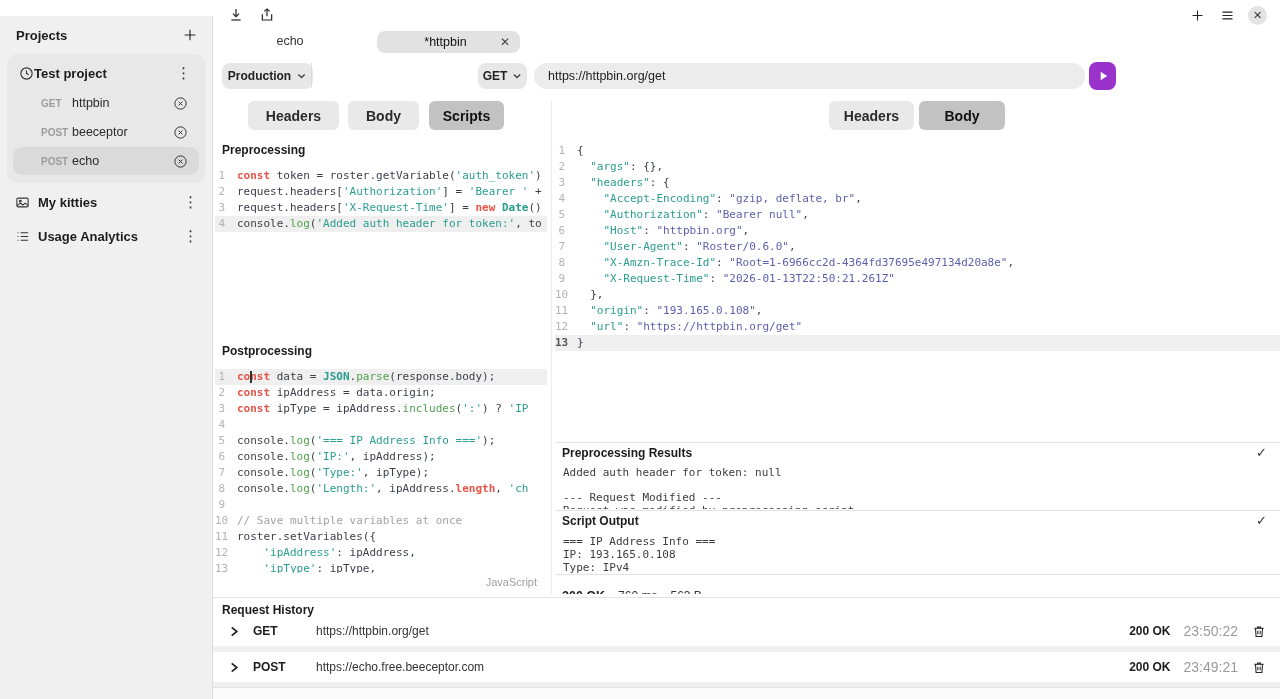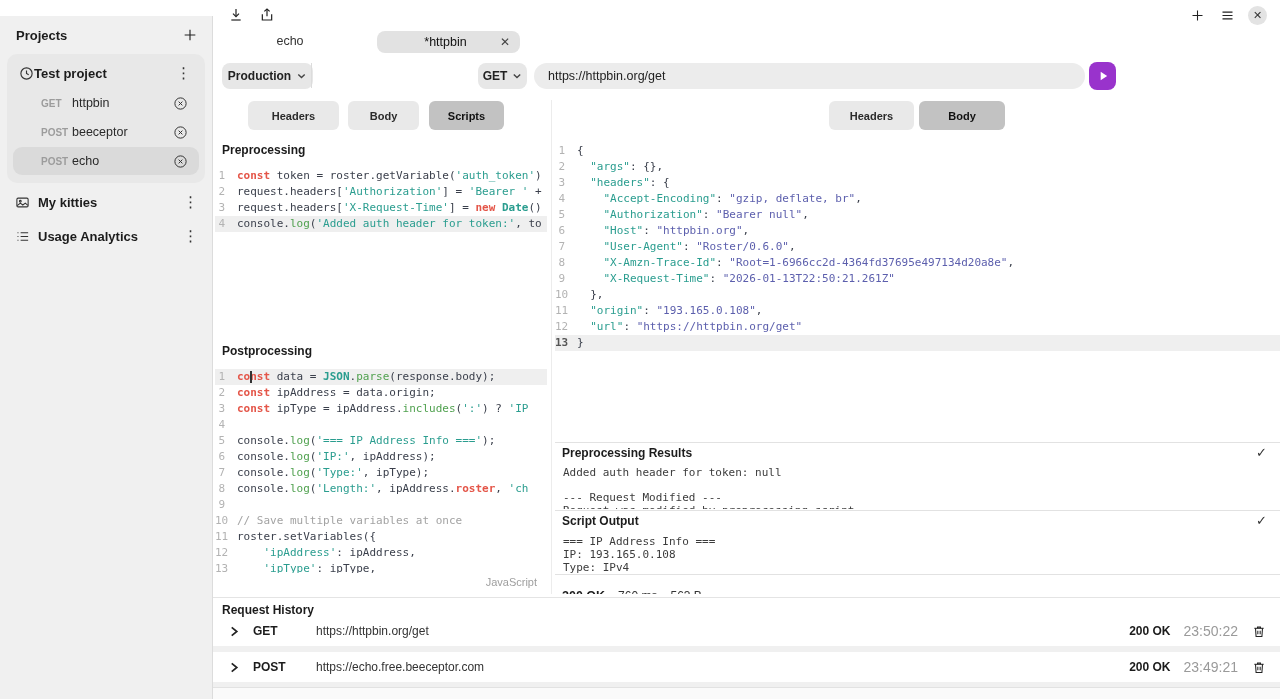--- a/index.html
+++ b/index.html
@@ -56,21 +56,21 @@
     font-size:12.5px; color:#222; font-family:"Liberation Sans",sans-serif; }
   .send-btn { position:absolute; left:876px; top:1px; width:27px; height:28px;
     border:none; border-radius:8px; background:#9933cc; display:flex;
     align-items:center; justify-content:center; cursor:pointer; }
 
   
   .left-pane  { position:absolute; left:215px; top:100px; width:332px; height:494px; overflow:hidden; }
   .right-pane { position:absolute; left:555px; top:100px; width:725px; height:494px; overflow:hidden; }
   .pane-divider { position:absolute; left:551px; top:100px; width:1px; height:494px; background:#ececec; }
   .seg { position:absolute; height:29px; border:none; border-radius:6px;
-    background:#e9e9e9; font-weight:bold; font-size:11px; color:#2b2b2b; cursor:pointer; }
+    background:#e9e9e9; font-weight:bold; font-size:14px; color:#2b2b2b; cursor:pointer; }
   .seg.active { background:#c2c2c2; color:#111; }
   .sec-label { position:absolute; font-size:12px; font-weight:bold; color:#1b1b1b; }
 
   .code-area { position:absolute; left:0; right:0; overflow:hidden; }
   .code-line { height:16px; line-height:16px; white-space:pre; position:relative;
     font-family:"DejaVu Sans Mono", monospace; font-size:11px; }
   .code-line.hl { background:#efefef; }
   .gutter { display:inline-block; width:22px; text-align:right; padding-right:12px;
     color:#b3b3b3; }
   .gutter.g-hl { color:#555; font-weight:bold; }
@@ -267,21 +267,21 @@
 
   <div class="sec-label" style="left:7px;top:244px">Postprocessing</div>
   <div id="post-editor" class="code-area" style="top:269px;height:204px">
       <div class="code-line hl"><span class="gutter">1</span><span class="caret"></span><span><span class="tk-kw">const</span><span class="tk-pl"> data = </span><span class="tk-type">JSON</span><span class="tk-pl">.</span><span class="tk-fn">parse</span><span class="tk-pl">(response.body);</span></span></div>
       <div class="code-line"><span class="gutter">2</span><span><span class="tk-kw">const</span><span class="tk-pl"> ipAddress = data.origin;</span></span></div>
       <div class="code-line"><span class="gutter">3</span><span><span class="tk-kw">const</span><span class="tk-pl"> ipType = ipAddress.</span><span class="tk-fn">includes</span><span class="tk-pl">(</span><span class="tk-str">':'</span><span class="tk-pl">) ? </span><span class="tk-str">'IP</span></span></div>
       <div class="code-line"><span class="gutter">4</span><span>&nbsp;</span></div>
       <div class="code-line"><span class="gutter">5</span><span><span class="tk-pl">console.</span><span class="tk-fn">log</span><span class="tk-pl">(</span><span class="tk-str">'=== IP Address Info ==='</span><span class="tk-pl">);</span></span></div>
       <div class="code-line"><span class="gutter">6</span><span><span class="tk-pl">console.</span><span class="tk-fn">log</span><span class="tk-pl">(</span><span class="tk-str">'IP:'</span><span class="tk-pl">, ipAddress);</span></span></div>
       <div class="code-line"><span class="gutter">7</span><span><span class="tk-pl">console.</span><span class="tk-fn">log</span><span class="tk-pl">(</span><span class="tk-str">'Type:'</span><span class="tk-pl">, ipType);</span></span></div>
-      <div class="code-line"><span class="gutter">8</span><span><span class="tk-pl">console.</span><span class="tk-fn">log</span><span class="tk-pl">(</span><span class="tk-str">'Length:'</span><span class="tk-pl">, ipAddress.</span><span class="tk-kw">roster</span><span class="tk-pl">, </span><span class="tk-str">'ch</span></span></div>
+      <div class="code-line"><span class="gutter">8</span><span><span class="tk-pl">console.</span><span class="tk-fn">log</span><span class="tk-pl">(</span><span class="tk-str">'Length:'</span><span class="tk-pl">, ipAddress.</span><span class="tk-kw">length</span><span class="tk-pl">, </span><span class="tk-str">'ch</span></span></div>
       <div class="code-line"><span class="gutter">9</span><span>&nbsp;</span></div>
       <div class="code-line"><span class="gutter">10</span><span><span class="tk-cm">// Save multiple variables at once</span></span></div>
       <div class="code-line"><span class="gutter">11</span><span><span class="tk-pl">roster.setVariables({</span></span></div>
       <div class="code-line"><span class="gutter">12</span><span><span class="tk-pl">    </span><span class="tk-str">'ipAddress'</span><span class="tk-pl">: ipAddress,</span></span></div>
       <div class="code-line"><span class="gutter">13</span><span><span class="tk-pl">    </span><span class="tk-str">'ipType'</span><span class="tk-pl">: ipType,</span></span></div>
     </div>
 
   <div class="lang-label">JavaScript</div>
 </div>
 

